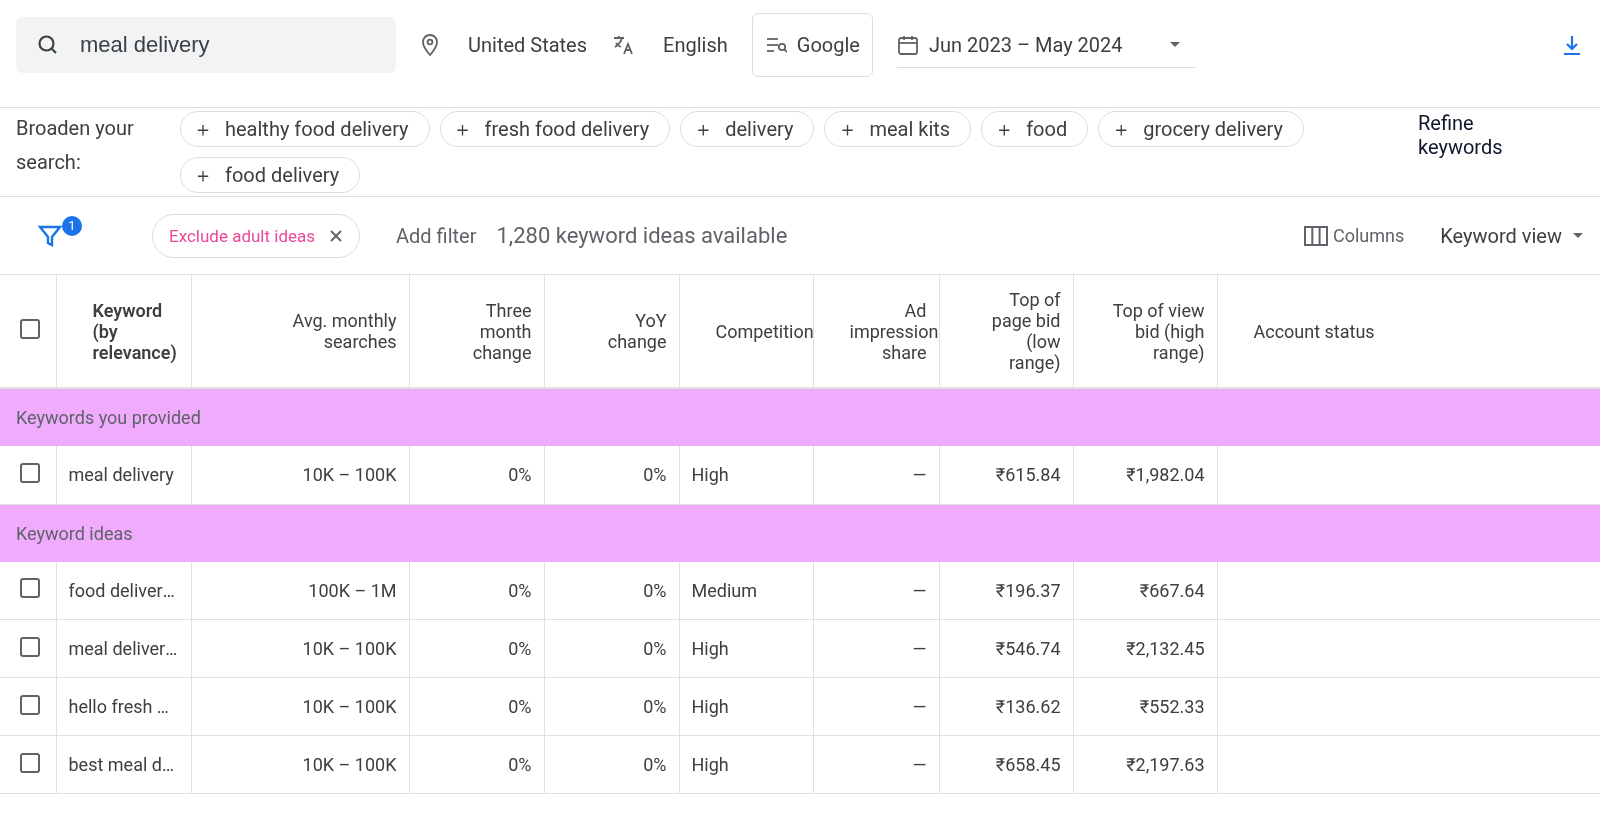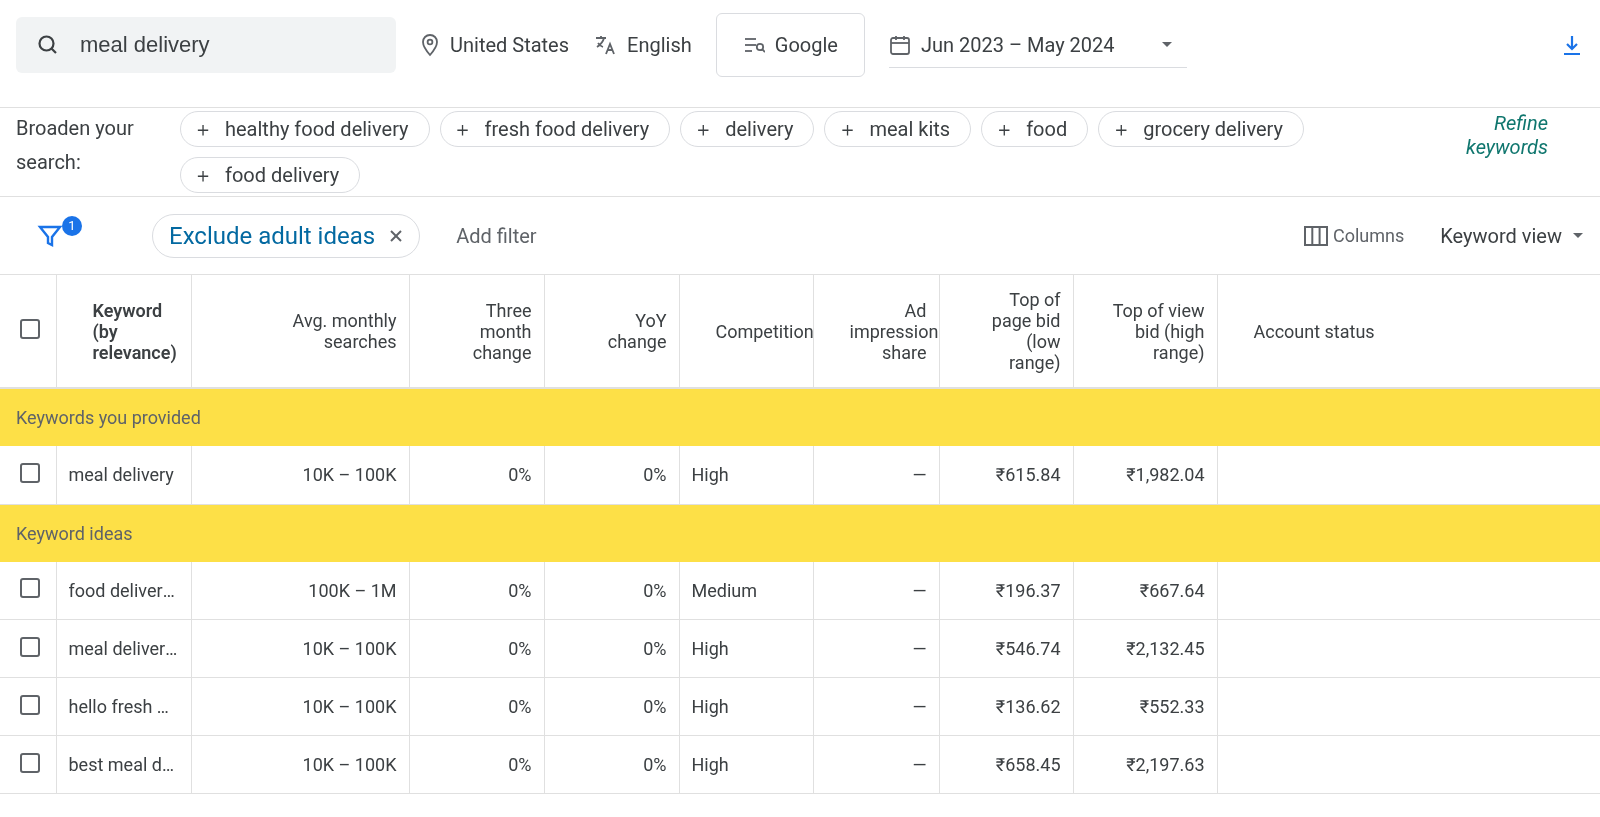--- a/index.html
+++ b/index.html
@@ -33,35 +33,35 @@
     background: transparent;
     outline: none;
     font-size: 22px;
     color: #3c4043;
     width: 100%;
   }
 
   .toolbar-item {
     display: flex;
     align-items: center;
-    gap: 10px;
+    gap: 28px;
     font-size: 20px;
     color: #3c4043;
   }
   .toolbar-item .icon { color: #5f6368; }
 
   .network-box {
     display: flex;
     align-items: center;
     gap: 10px;
     font-size: 20px;
     border: 1px solid #dadce0;
     border-radius: 6px;
     height: 64px;
-    padding: 0 26px;
+    padding: 0 12px;
   }
 
   .date-range {
     display: flex;
     align-items: center;
     gap: 10px;
     font-size: 20px;
     border-bottom: 1px solid #dadce0;
     height: 46px;
     padding-right: 14px;
@@ -100,25 +100,24 @@
     height: 36px;
     padding: 0 20px 0 12px;
     font-size: 20px;
     color: #3c4043;
     background: #fff;
   }
   .chip .plus { color: #3c4043; font-weight: 400; font-size: 20px; }
 
   .refine {
     font-size: 20px;
-    color: #0f766e;
-    text-align: right;
+    color: #0f172a;
+    text-align: left;
     width: 130px;
     margin-right: 36px;
-    font-style: italic;
   }
 
   
   .filter-bar {
     display: flex;
     align-items: center;
     border-top: 1px solid #e0e0e0;
     height: 78px;
     padding: 0 16px 0 36px;
     gap: 20px;
@@ -140,22 +139,22 @@
     justify-content: center;
   }
   .filter-pill {
     display: inline-flex;
     align-items: center;
     gap: 14px;
     border: 1px solid #dadce0;
     border-radius: 999px;
     height: 44px;
     padding: 0 16px;
-    font-size: 24px;
-    color: #0369a1;
+    font-size: 17px;
+    color: #ec4899;
     margin-left: 56px;
   }
   .close-x { color: #5f6368; font-size: 18px; }
 
   .add-filter {
     font-size: 20px;
     color: #5f6368;
     margin-left: 16px;
   }
   .ideas-count {
@@ -201,21 +200,21 @@
     border-bottom: 2px solid #e0e0e0;
     padding: 14px 12px;
     vertical-align: middle;
     height: 84px;
   }
   thead th.bold { font-weight: 600; }
   thead th.right { text-align: right; }
   thead th + th { border-left: 1px solid #e0e0e0; padding-left: 36px; }
 
   tbody tr.section td {
-    background: #fde047;
+    background: #f0abfc;
     padding: 18px 16px;
     font-size: 18px;
     color: #5f6368;
   }
   tbody tr.data td {
     border-bottom: 1px solid #e0e0e0;
     padding: 0 12px;
     height: 58px;
     font-size: 18px;
     color: #3c4043;
@@ -373,20 +372,21 @@
     <span class="close-x">
       <svg width="14" height="14" viewBox="0 0 14 14" stroke="#5f6368" stroke-width="2">
           <line x1="2" y1="2" x2="12" y2="12"></line>
           <line x1="12" y1="2" x2="2" y2="12"></line>
         </svg>
     </span>
   </div>
 
   <div class="add-filter">Add filter</div>
 
+  <div class="ideas-count">1,280 keyword ideas available</div>
 
   <div class="right-actions">
     <div class="columns-btn">
       <span>
         <svg width="26" height="22" viewBox="0 0 26 22" fill="none" stroke="#5f6368" stroke-width="2">
             <rect x="2" y="2" width="22" height="18"></rect>
             <line x1="9.3" y1="2" x2="9.3" y2="20"></line>
             <line x1="16.6" y1="2" x2="16.6" y2="20"></line>
           </svg>
       </span>

